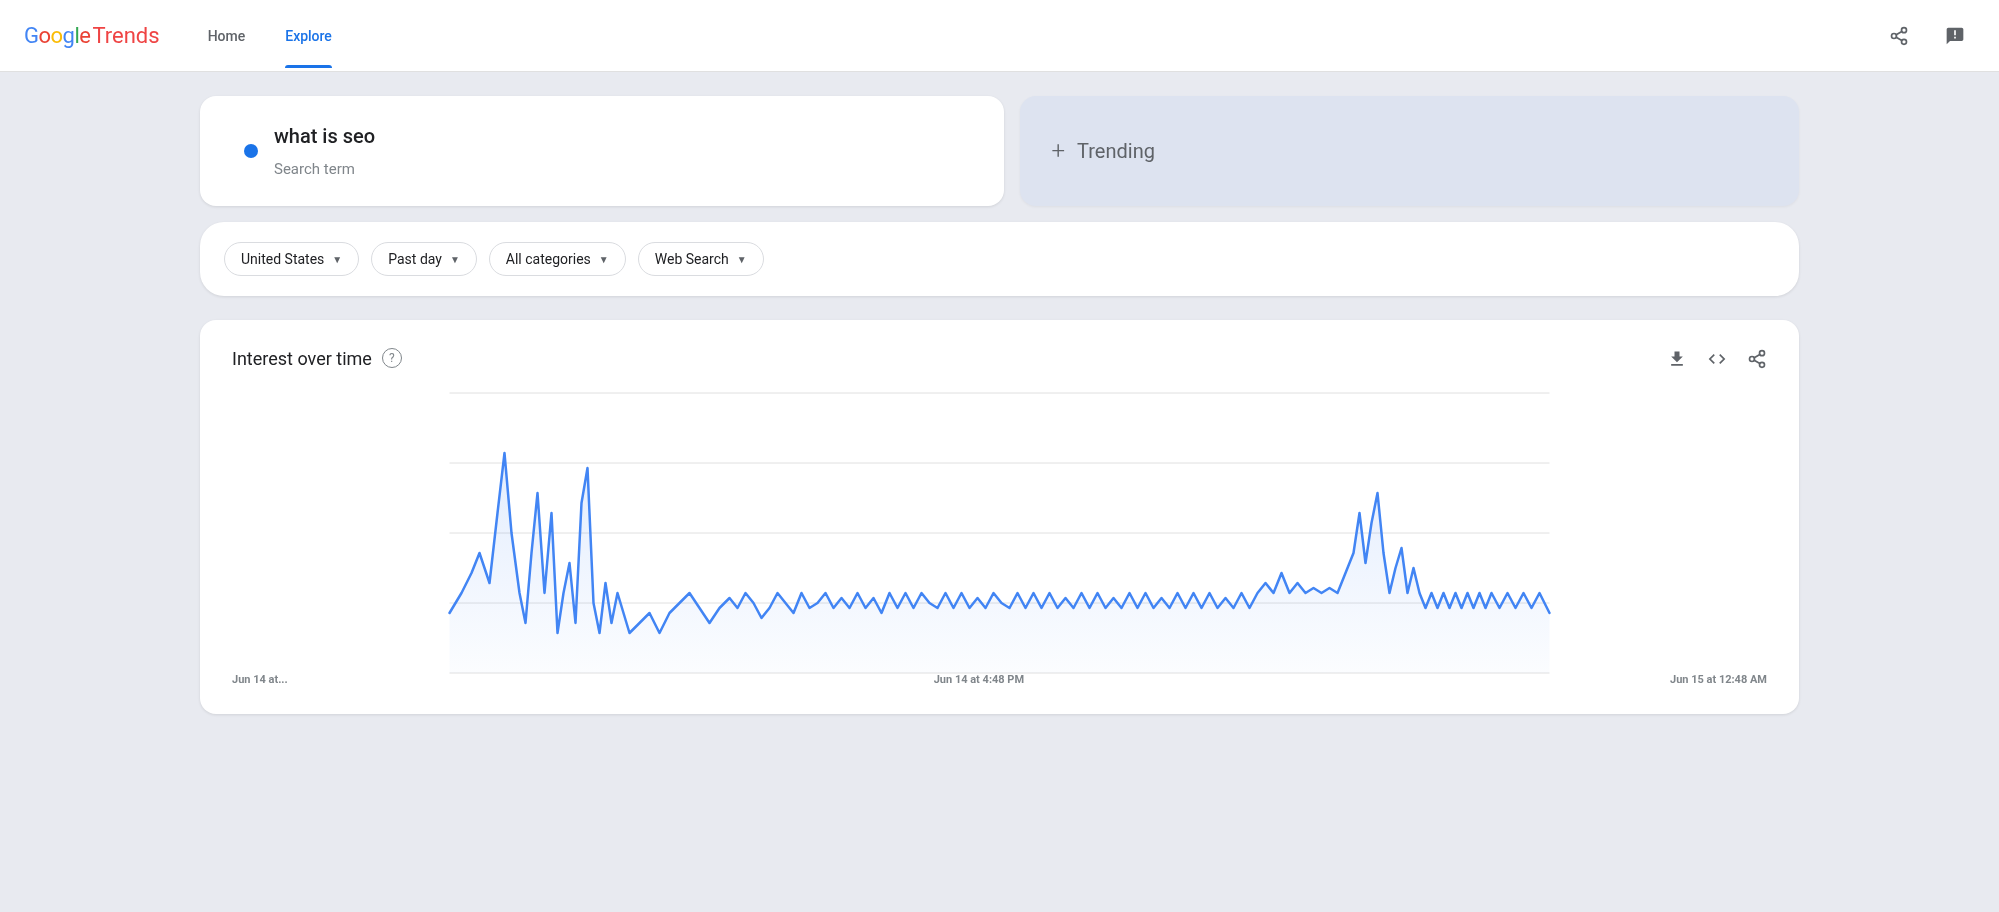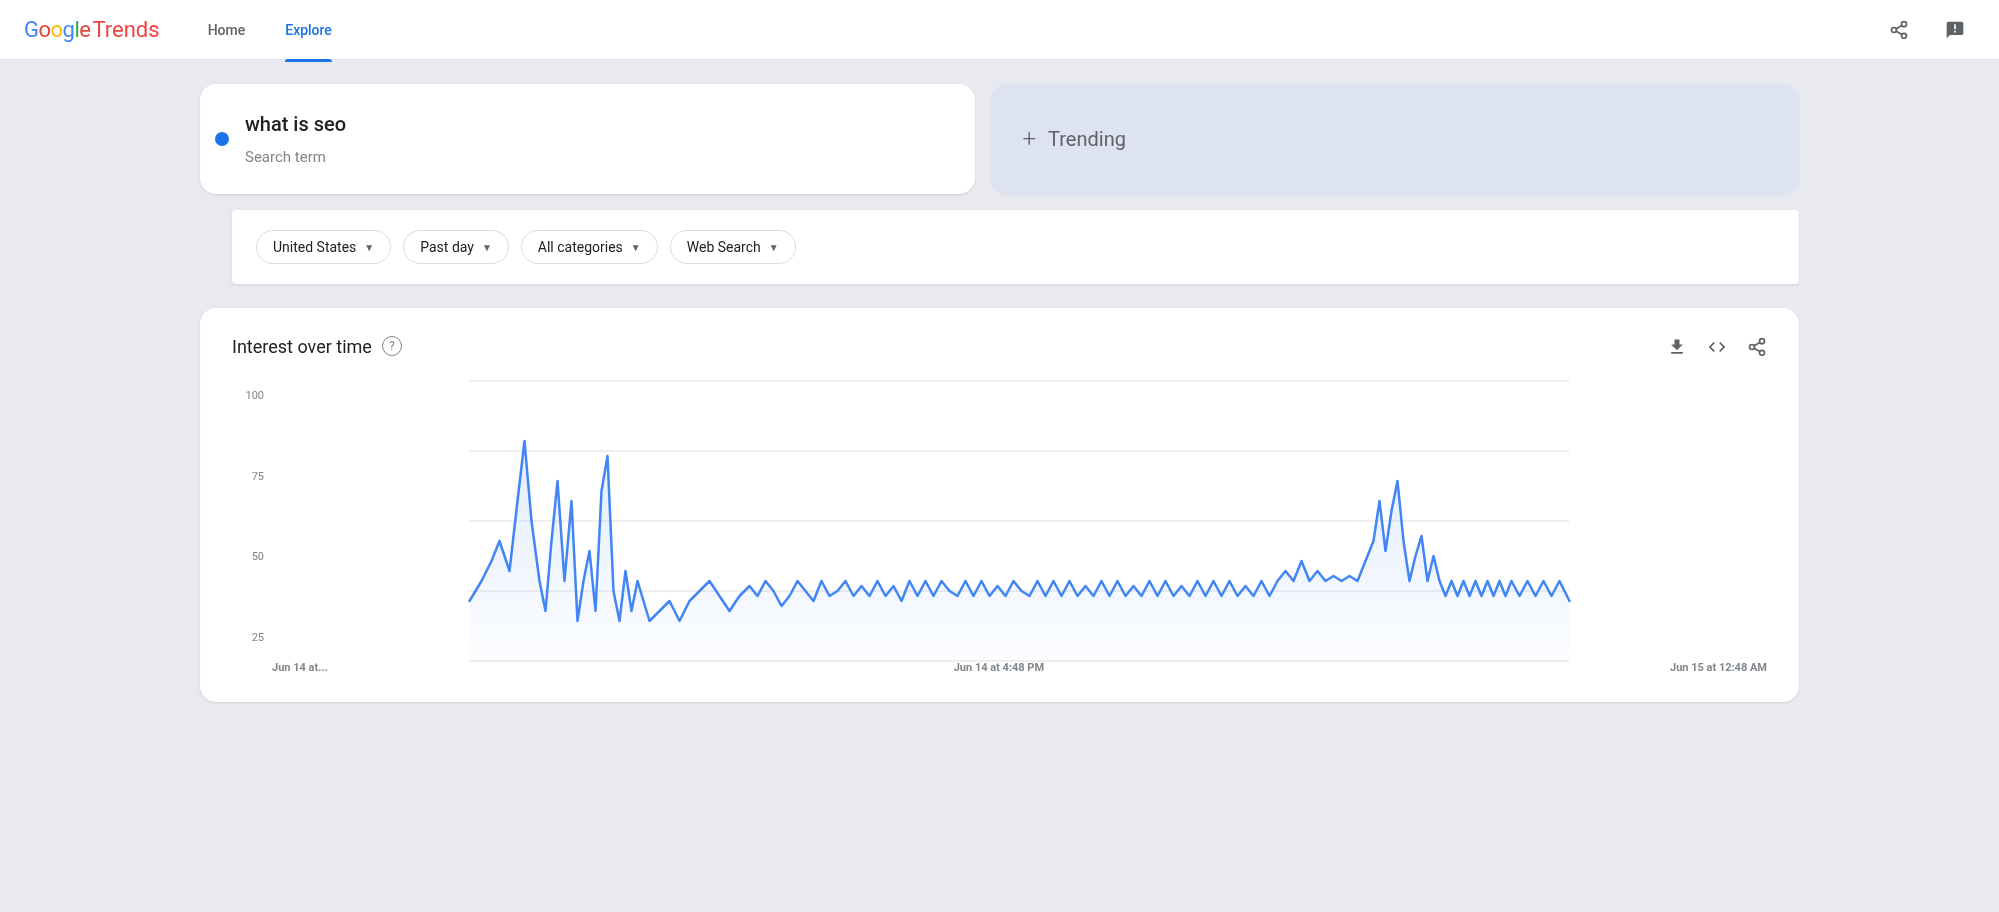--- a/index.html
+++ b/index.html
@@ -9,21 +9,21 @@
       min-height: 912px;
       overflow-x: hidden;
     }
 
     
     .header {
       background: #fff;
       display: flex;
       align-items: center;
       padding: 0 24px;
-      height: 60px;
+      height: 72px;
       border-bottom: 1px solid #e0e0e0;
       position: relative;
       z-index: 10;
     }
     .logo-area {
       display: flex;
       align-items: center;
       margin-right: 32px;
       gap: 0;
     }
@@ -105,21 +105,21 @@
 
     
     .search-row {
       display: flex;
       gap: 16px;
       margin-bottom: 16px;
     }
     .search-card {
       background: #fff;
       border-radius: 16px;
-      padding: 28px 15px;
+      padding: 28px 44px;
       flex: 1;
       display: flex;
       align-items: center;
       gap: 16px;
       box-shadow: 0 1px 3px rgba(0,0,0,0.1);
     }
     .search-dot {
       width: 14px;
       height: 14px;
       border-radius: 50%;
@@ -155,28 +155,27 @@
     }
     .compare-label {
       font-size: 20px;
       color: #5f6368;
       font-weight: 400;
     }
 
     
     .filter-row {
       background: #fff;
-      border-radius: 4px;
+      border-radius: 24px;
       padding: 20px 24px;
       display: flex;
       align-items: center;
       gap: 12px;
       margin-bottom: 24px;
       box-shadow: 0 1px 3px rgba(0,0,0,0.1);
-      margin-left: 32px;
     }
     .filter-btn {
       display: flex;
       align-items: center;
       gap: 8px;
       padding: 8px 16px;
       border: 1px solid #dadce0;
       border-radius: 24px;
       background: #fff;
       font-size: 14px;
@@ -344,26 +343,20 @@
             <line x1="8.59" y1="13.51" x2="15.42" y2="17.49"></line>
               <line x1="15.41" y1="6.51" x2="8.59" y2="10.49"></line>
           </svg>
         </button>
       </div>
     </div>
 
     <div class="chart-container">
       <div style="display:flex; gap:0;">
 
-        <div style="width:40px; display:flex; flex-direction:column; justify-content:space-between; padding-bottom:30px; padding-top:8px;">
-          <span class="y-label">100</span>
-          <span class="y-label">75</span>
-          <span class="y-label">50</span>
-          <span class="y-label">25</span>
-        </div>
 
         <div style="flex:1; display:flex; flex-direction:column;">
           <svg viewBox="0 0 1100 280" width="100%" height="280" style="overflow:visible;">
 
             <line x1="0" y1="0" x2="1100" y2="0" stroke="#e0e0e0" stroke-width="1"></line>
             <line x1="0" y1="70" x2="1100" y2="70" stroke="#e0e0e0" stroke-width="1"></line>
             <line x1="0" y1="140" x2="1100" y2="140" stroke="#e0e0e0" stroke-width="1"></line>
             <line x1="0" y1="210" x2="1100" y2="210" stroke="#e0e0e0" stroke-width="1"></line>
             <line x1="0" y1="280" x2="1100" y2="280" stroke="#e0e0e0" stroke-width="1"></line>
 

